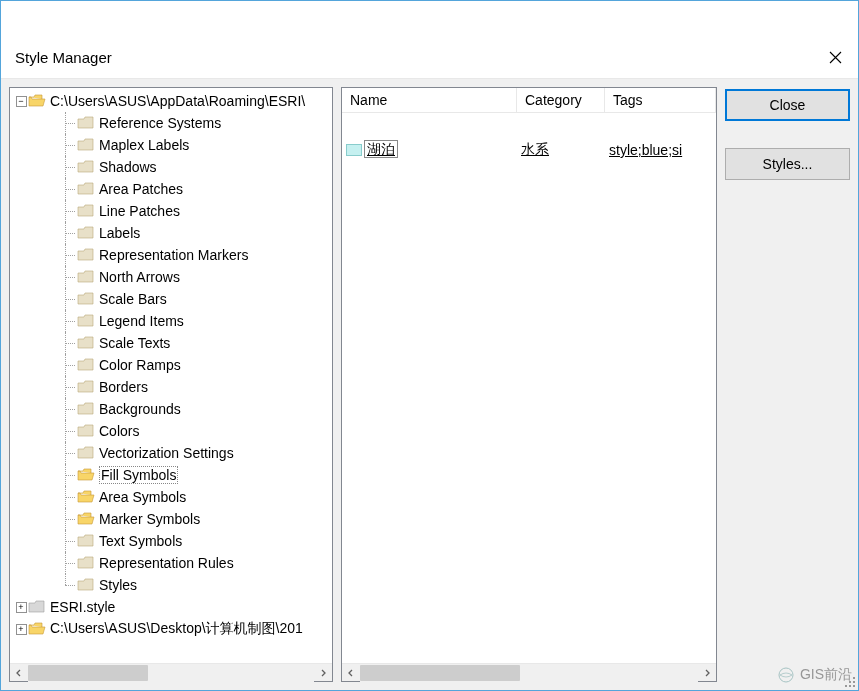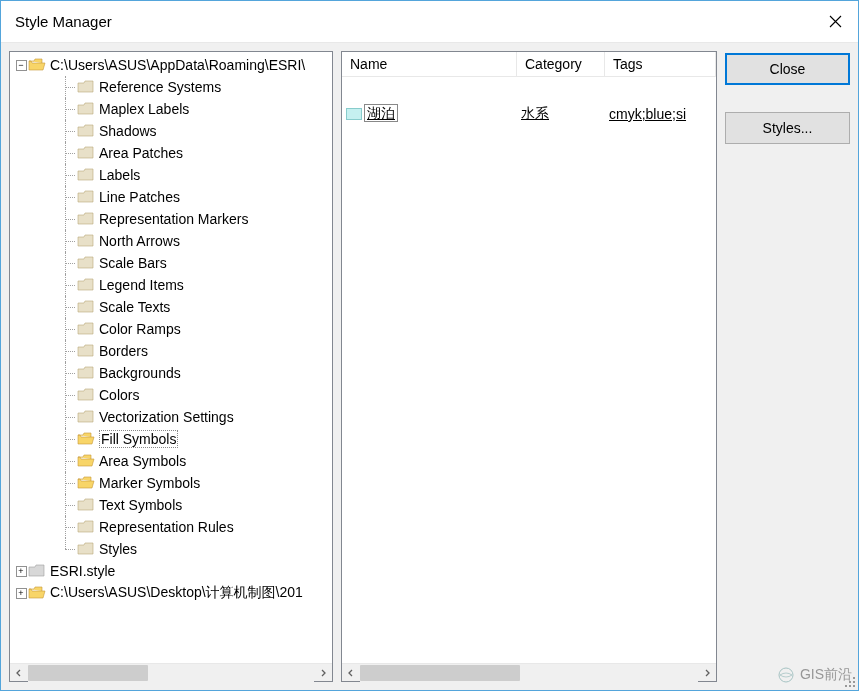--- a/index.html
+++ b/index.html
@@ -1,18 +1,18 @@
 <!DOCTYPE html>
 <html><head>
   <meta charset="utf-8">
   <style>
     * { box-sizing: border-box; margin: 0; padding: 0; }
     body { font-family: "Microsoft YaHei UI", "Segoe UI", Tahoma, sans-serif; font-size: 13px; background: #fff; overflow: hidden; }
     .window { width: 859px; height: 691px; border: 1px solid #53a5db; background: #fff; display: flex; flex-direction: column; position: relative; }
-    .titlebar { height: 42px; display: flex; align-items: center; padding-left: 14px; border-bottom: 1px solid #e8e8e8; }
+    .titlebar { height: 42px; display: flex; align-items: center; padding-left: 14px; border-bottom: 1px solid #e8e8e8; margin-top: 36px; }
     .titlebar-title { font-size: 15px; color: #000; }
     .titlebar-close { margin-left: auto; width: 46px; height: 42px; display: flex; align-items: center; justify-content: center; cursor: pointer; }
     .titlebar-close svg { width: 13px; height: 13px; }
     .content { flex: 1; display: flex; gap: 8px; padding: 8px; background: #f0f0f0; }
     .left-panel { width: 324px; background: #fff; border: 1px solid #828790; display: flex; flex-direction: column; }
     .tree-container { flex: 1; overflow: hidden; padding: 2px 0; }
     .tree { list-style: none; }
     .tree-node { display: flex; align-items: center; height: 22px; white-space: nowrap; padding-left: 4px; cursor: default; }
     .tree-node.child { padding-left: 24px; margin-left: 23px; }
     .toggle { width: 14px; height: 14px; display: inline-flex; align-items: center; justify-content: center; flex-shrink: 0; }
@@ -115,28 +115,28 @@
               <svg class="folder-icon" viewBox="0 0 18 14">
                 <path class="folder-closed" d="M1 3 L7 3 L8 1 L16 1 L16 12 L1 12 Z"></path>
               </svg>
               <span class="node-label">Area Patches</span>
             </li>
             <li class="tree-node child">
               <span class="tree-lines"></span>
               <svg class="folder-icon" viewBox="0 0 18 14">
                 <path class="folder-closed" d="M1 3 L7 3 L8 1 L16 1 L16 12 L1 12 Z"></path>
               </svg>
+              <span class="node-label">Line Patches</span>
+            </li>
+            <li class="tree-node child">
+              <span class="tree-lines"></span>
+              <svg class="folder-icon" viewBox="0 0 18 14">
+                <path class="folder-closed" d="M1 3 L7 3 L8 1 L16 1 L16 12 L1 12 Z"></path>
+              </svg>
               <span class="node-label">Labels</span>
-            </li>
-            <li class="tree-node child">
-              <span class="tree-lines"></span>
-              <svg class="folder-icon" viewBox="0 0 18 14">
-                <path class="folder-closed" d="M1 3 L7 3 L8 1 L16 1 L16 12 L1 12 Z"></path>
-              </svg>
-              <span class="node-label">Line Patches</span>
             </li>
             <li class="tree-node child">
               <span class="tree-lines"></span>
               <svg class="folder-icon" viewBox="0 0 18 14">
                 <path class="folder-closed" d="M1 3 L7 3 L8 1 L16 1 L16 12 L1 12 Z"></path>
               </svg>
               <span class="node-label">Representation Markers</span>
             </li>
             <li class="tree-node child">
               <span class="tree-lines"></span>
@@ -286,21 +286,21 @@
       <div class="list-header">
         <div class="list-header-col col-name">Name</div>
         <div class="list-header-col col-cat">Category</div>
         <div class="list-header-col col-tags">Tags</div>
       </div>
       <div class="list-body">
         <div class="list-row">
           <div class="symbol-box"></div>
           <div class="cell-name"><span class="cell-name-text">湖泊</span></div>
           <div class="cell-cat">水系</div>
-          <div class="cell-tags">cmyk;blue;si</div>
+          <div class="cell-tags">style;blue;si</div>
         </div>
       </div>
       <div class="hscroll">
         <div class="hscroll-btn">
           <svg width="8" height="8" viewBox="0 0 8 8">
               <path d="M5 1 L2 4 L5 7" stroke="#606060" stroke-width="1.3" fill="none"></path>
             </svg>
         </div>
         <div class="hscroll-track">
             <div class="hscroll-thumb" style="width:160px"></div>

